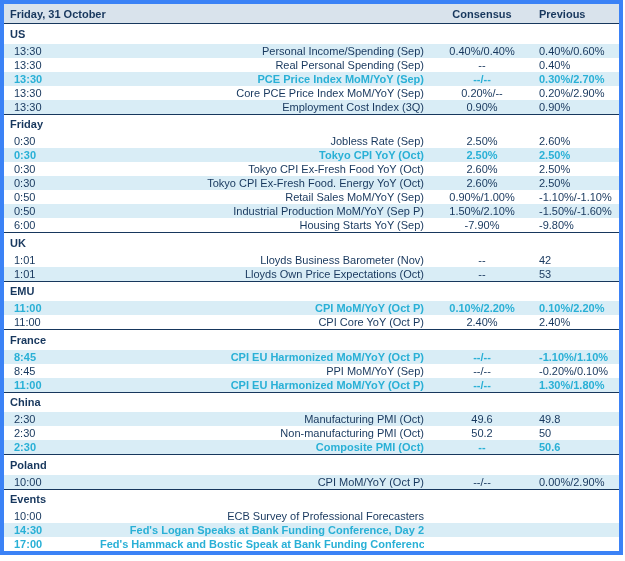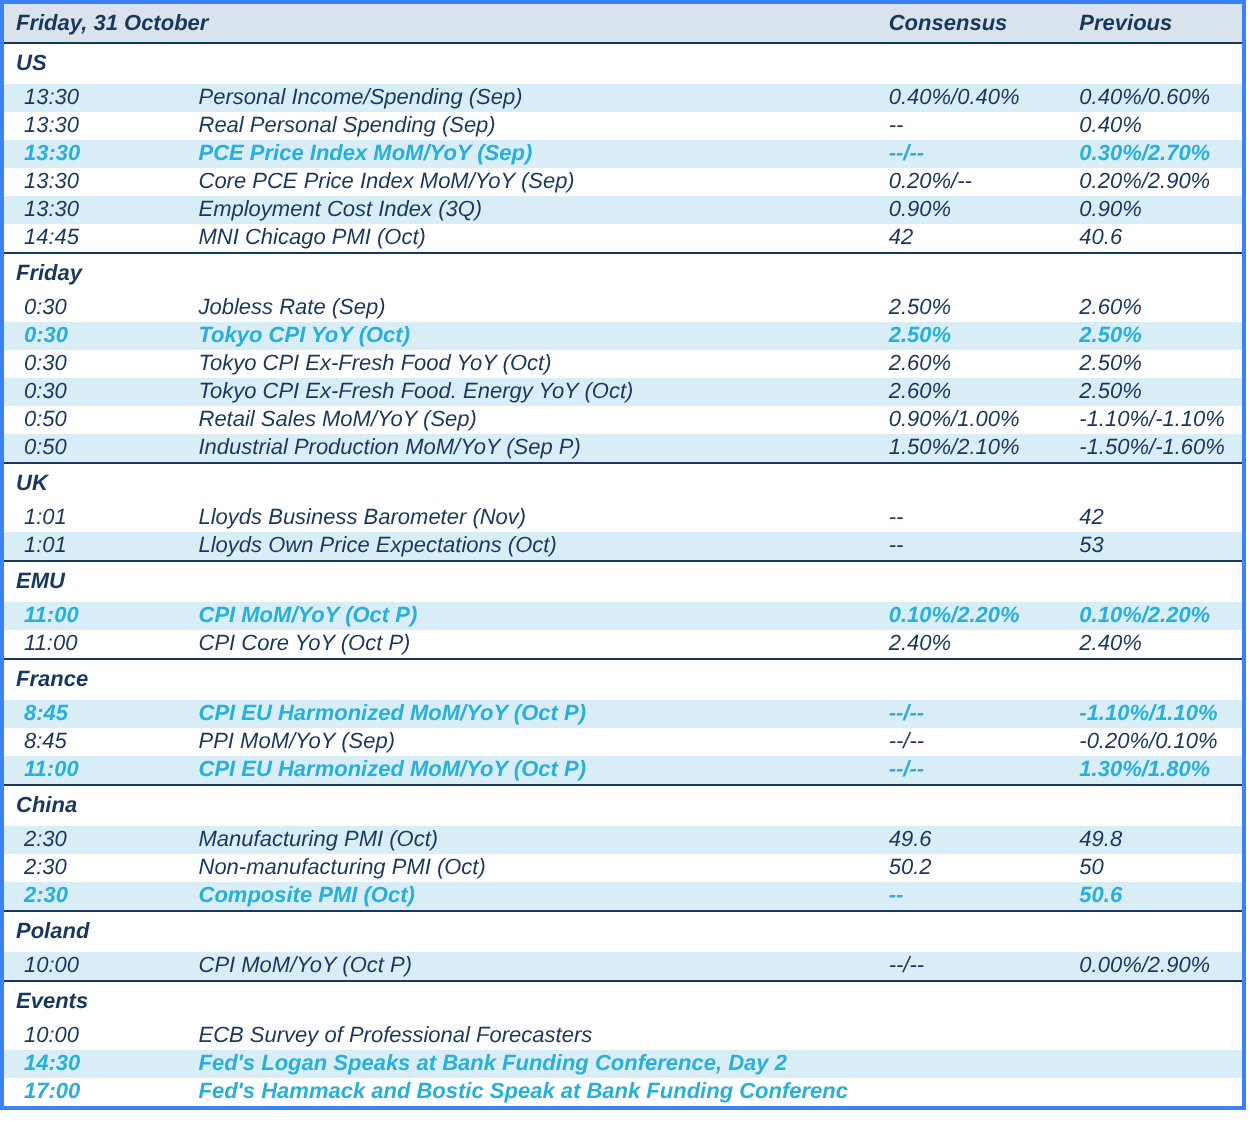--- a/index.html
+++ b/index.html
@@ -7,24 +7,23 @@
     width: 625px; height: 561px;
     background: #ffffff;
     position: relative;
     font-family: "Liberation Sans", sans-serif;
   }
   table.cal {
     border-collapse: collapse;
     table-layout: fixed;
     width: 623px;
     height: 555px;
-    border: 2px solid #3b82f6;
+    border: 4px solid #3b82f6;
     font-size: 11px;
     color: #17375d;
-    font-style: italic;
   }
   th, td {
     padding: 0;
     margin: 0;
     vertical-align: middle;
     white-space: nowrap;
     overflow: hidden;
     text-align: left;
     font-weight: normal;
   }
@@ -38,22 +37,22 @@
   tr.section td {
     font-weight: bold;
     border-top: 1px solid #17375d;
     padding-left: 6px;
     background: #ffffff;
   }
   tr.data td { height: 14px; }
   tr.data.blue td { background: #d9edf6; }
   tr.data.hl td { color: #29b0d6; font-weight: bold; }
   td.time, th.c-time { padding-left: 10px; }
-  td.event { padding-left: 20px; }
-  td.consensus, th.c-consensus { padding-left: 20px; }
+  td.event { padding-left: 20px; text-align: right; }
+  td.consensus, th.c-consensus { padding-left: 20px; text-align: center; }
   td.previous, th.c-previous { padding-left: 19px; }
 </style>
 </head>
 <body>
 
 <div class="screen">
   <table class="cal">
     <colgroup>
       <col style="width:78px">
       <col style="width:344px">
@@ -94,26 +93,20 @@
           <td class="event">Core PCE Price Index MoM/YoY (Sep)</td>
           <td class="consensus">0.20%/--</td>
           <td class="previous">0.20%/2.90%</td>
         </tr>
         <tr class="data blue">
           <td class="time">13:30</td>
           <td class="event">Employment Cost Index (3Q)</td>
           <td class="consensus">0.90%</td>
           <td class="previous">0.90%</td>
         </tr>
-        <tr class="data">
-          <td class="time">14:45</td>
-          <td class="event">MNI Chicago PMI (Oct)</td>
-          <td class="consensus">42</td>
-          <td class="previous">40.6</td>
-        </tr>
         <tr class="section">
           <td colspan="4">Friday</td>
         </tr>
         <tr class="data">
           <td class="time">0:30</td>
           <td class="event">Jobless Rate (Sep)</td>
           <td class="consensus">2.50%</td>
           <td class="previous">2.60%</td>
         </tr>
         <tr class="data blue hl">
@@ -138,20 +131,26 @@
           <td class="time">0:50</td>
           <td class="event">Retail Sales MoM/YoY (Sep)</td>
           <td class="consensus">0.90%/1.00%</td>
           <td class="previous">-1.10%/-1.10%</td>
         </tr>
         <tr class="data blue">
           <td class="time">0:50</td>
           <td class="event">Industrial Production MoM/YoY (Sep P)</td>
           <td class="consensus">1.50%/2.10%</td>
           <td class="previous">-1.50%/-1.60%</td>
+        </tr>
+        <tr class="data">
+          <td class="time">6:00</td>
+          <td class="event">Housing Starts YoY (Sep)</td>
+          <td class="consensus">-7.90%</td>
+          <td class="previous">-9.80%</td>
         </tr>
         <tr class="section">
           <td colspan="4">UK</td>
         </tr>
         <tr class="data">
           <td class="time">1:01</td>
           <td class="event">Lloyds Business Barometer (Nov)</td>
           <td class="consensus">--</td>
           <td class="previous">42</td>
         </tr>

